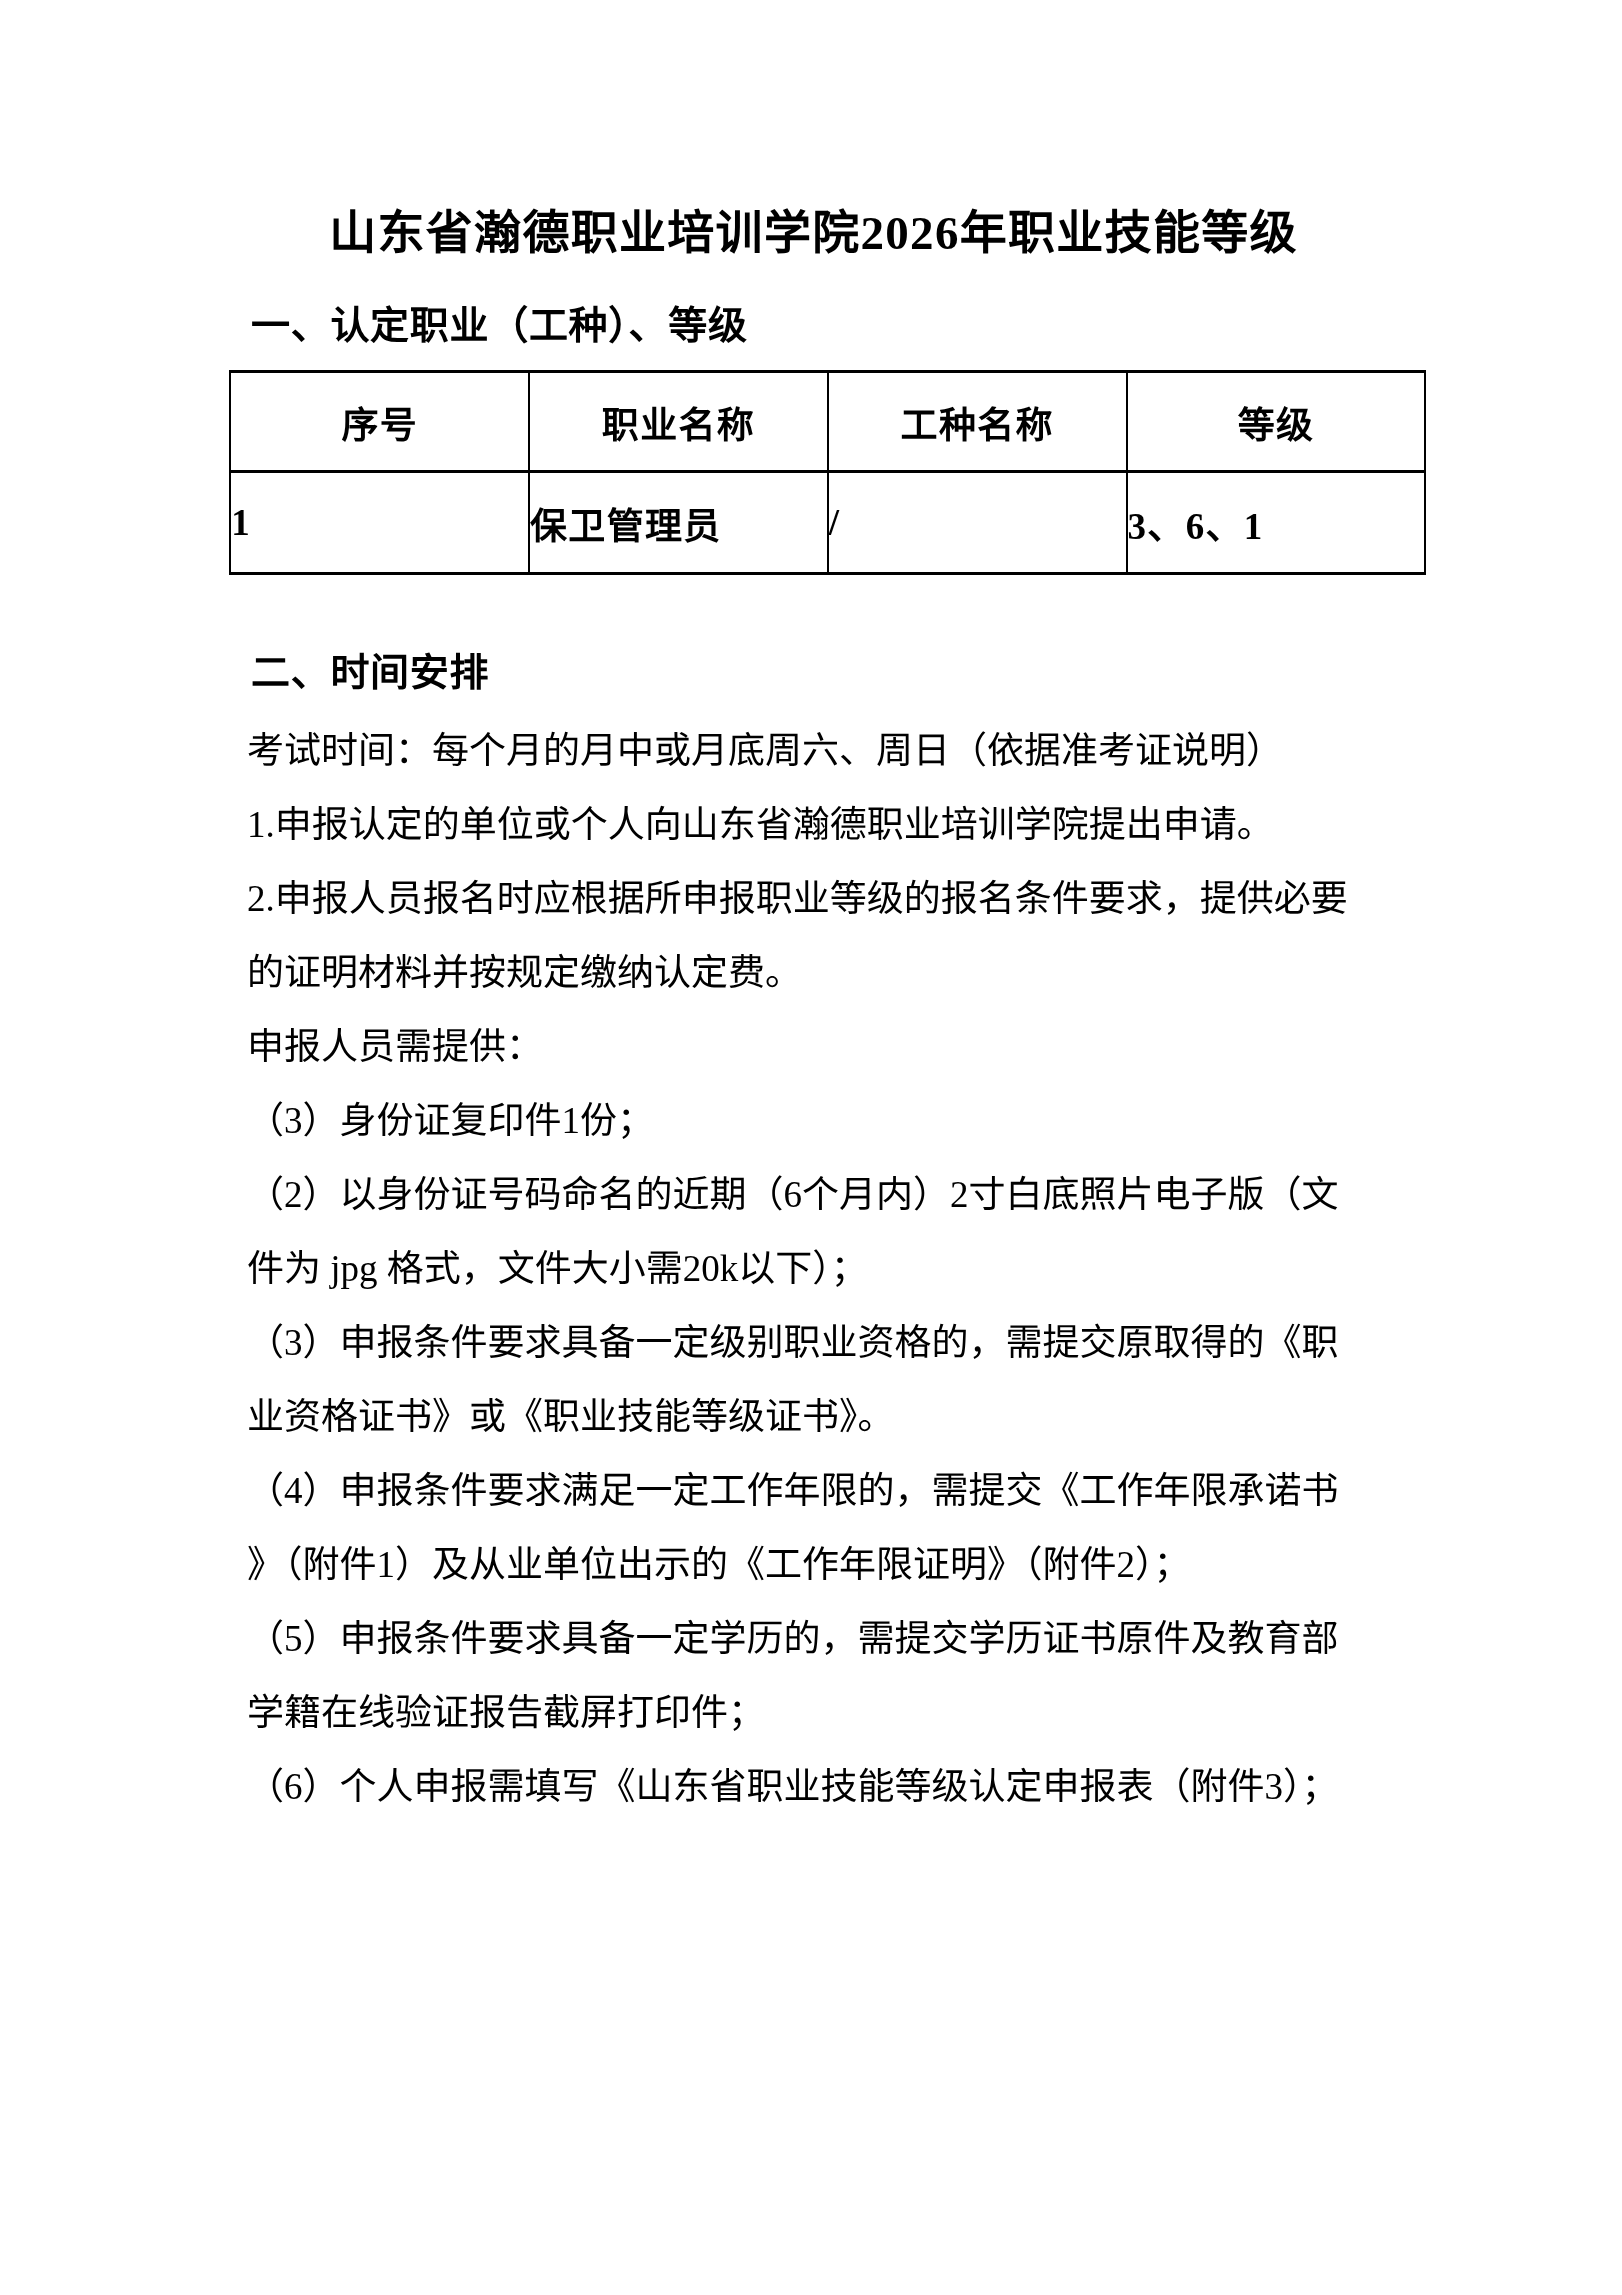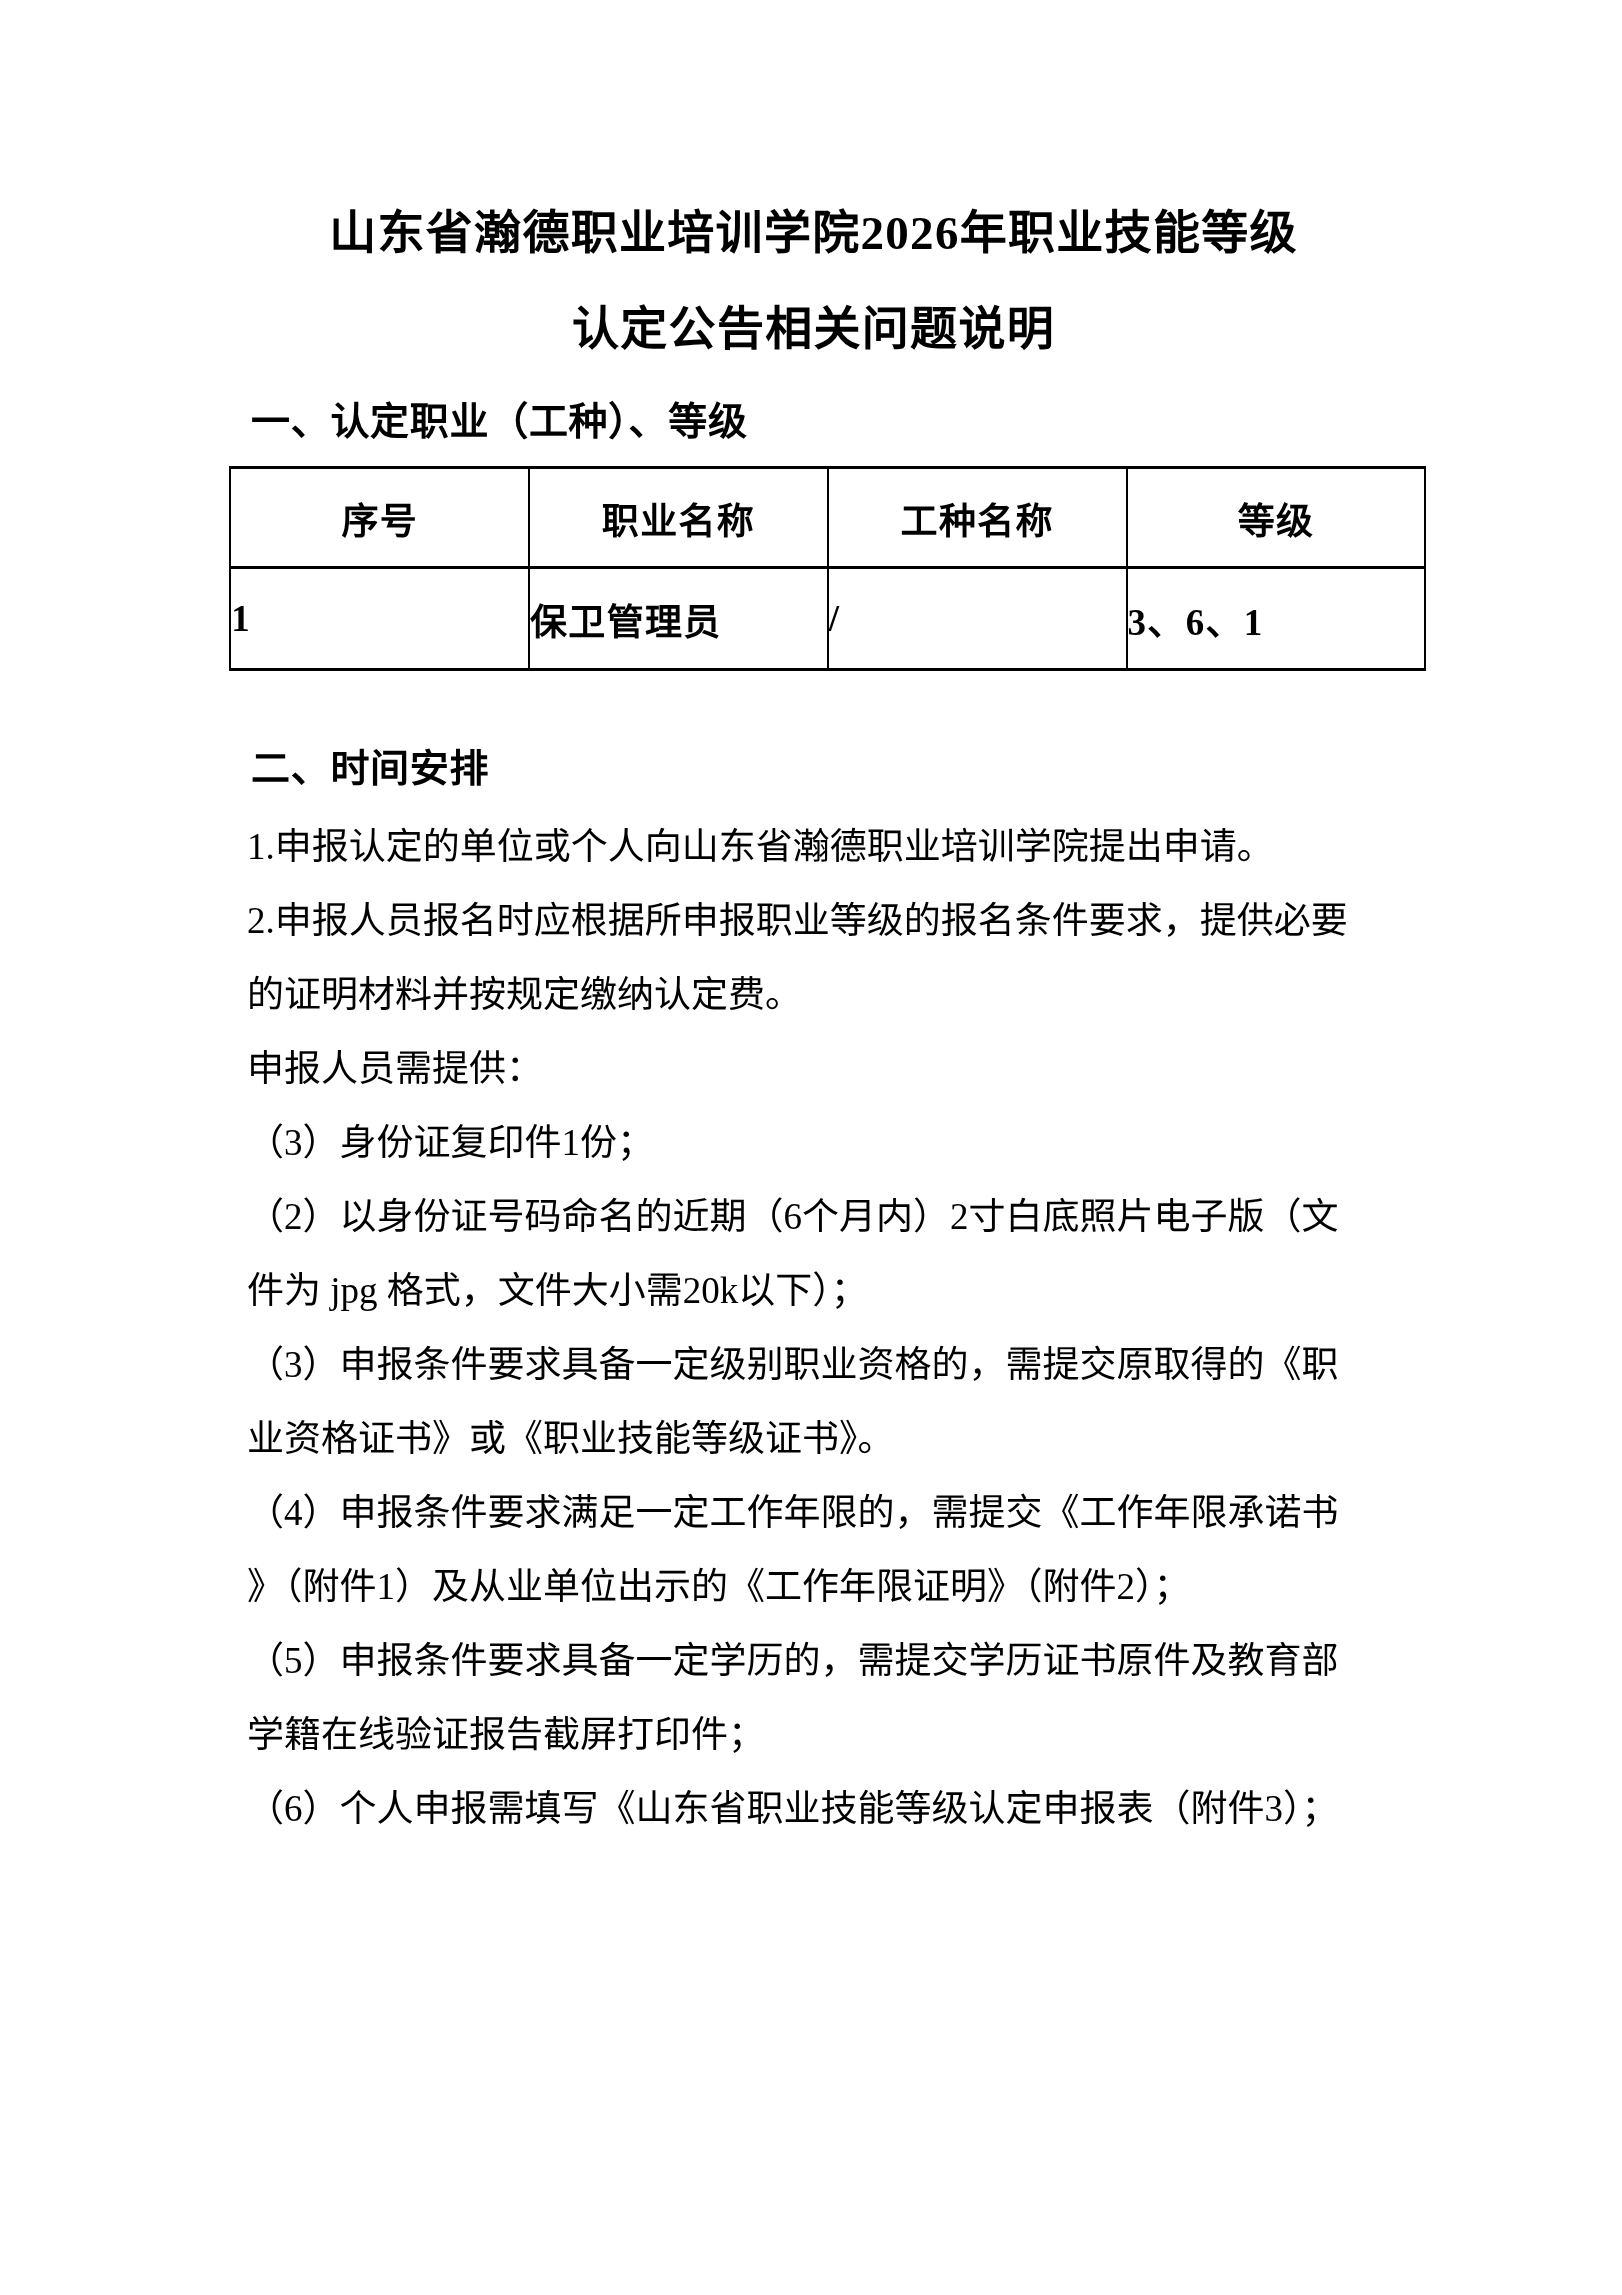--- a/index.html
+++ b/index.html
@@ -66,21 +66,20 @@
   .section-two-line { margin-top: 0; }
   .lines-block { margin-top: 0; }
 </style>
 </head>
 <body>
 
 <div class="page">
 
   <h1 class="doc-title">
     <span class="t-line">山东省瀚德职业培训学院2026年职业技能等级</span>
-    <span class="t-line">认定公告相关问题说明</span>
   </h1>
 
   <h2 class="sec-heading heading-one">一、认定职业（工种）、等级</h2>
 
   <table class="occupations-table">
     <thead>
       <tr>
         <th>序号</th>
         <th>职业名称</th>
         <th>工种名称</th>
@@ -92,20 +91,21 @@
         <td>1</td>
         <td>保卫管理员</td>
         <td>/</td>
         <td>3、6、1</td>
       </tr>
     </tbody>
   </table>
 
   <h2 class="sec-heading heading-two">二、时间安排</h2>
 
+  <div class="body-line section-two-line">考试时间：每个月的月中或月底周六、周日（依据准考证说明）</div>
 
 
   <div class="lines-block">
     <div class="body-line">1.申报认定的单位或个人向山东省瀚德职业培训学院提出申请。</div>
     <div class="body-line">2.申报人员报名时应根据所申报职业等级的报名条件要求，提供必要</div>
     <div class="body-line">的证明材料并按规定缴纳认定费。</div>
     <div class="body-line">申报人员需提供：</div>
     <div class="body-line">（3）身份证复印件1份；</div>
     <div class="body-line">（2）以身份证号码命名的近期（6个月内）2寸白底照片电子版（文</div>
     <div class="body-line">件为 jpg 格式，文件大小需20k以下）；</div>

